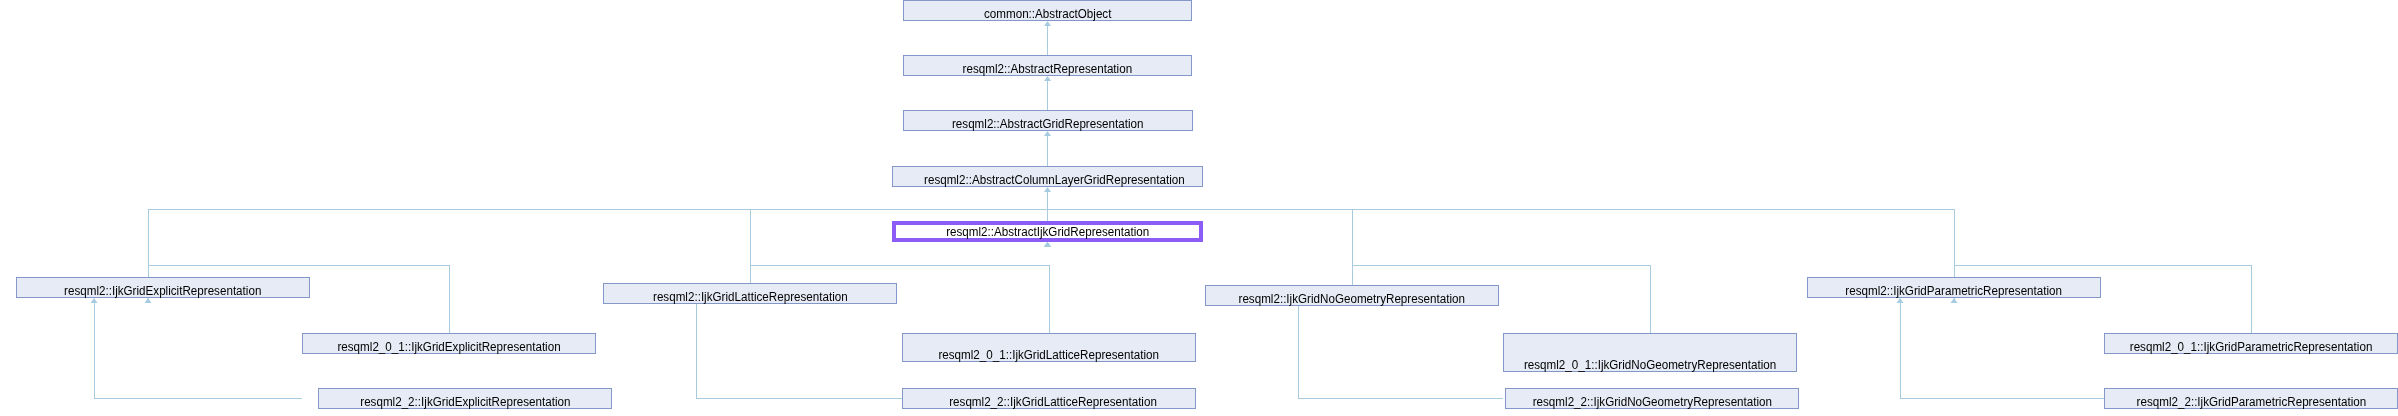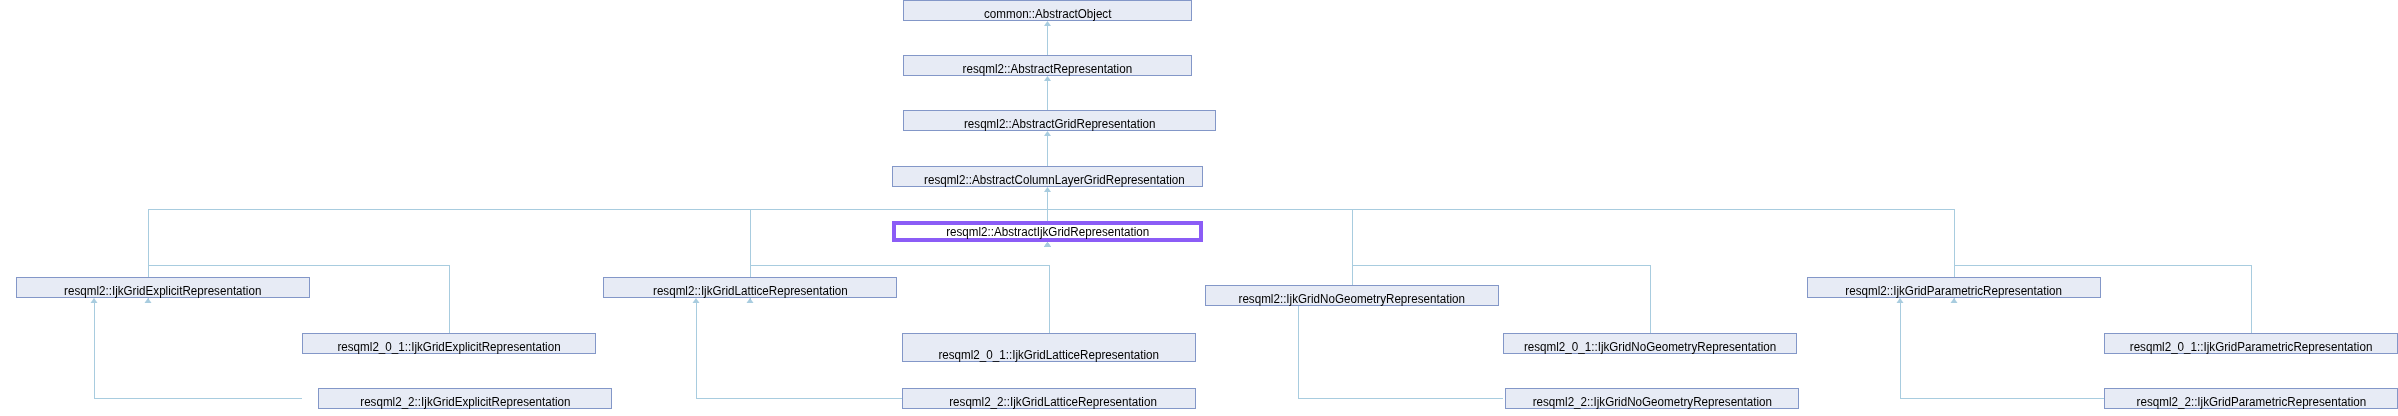--- a/index.html
+++ b/index.html
@@ -107,48 +107,48 @@
       <line x1="1900" y1="398.5" x2="1900" y2="303" stroke="#a8ccdf" stroke-width="1" shape-rendering="crispEdges"></line>
       <polygon points="1896.5,303 1903.5,303 1900,298" fill="#a8ccdf"></polygon>
     </svg>
   <div id="nodes">
       <div class="node" style="left: 903px; top: 0px; width: 289px; height: 21px;">
         <span class="node-label">common::AbstractObject</span>
       </div>
       <div class="node" style="left: 903px; top: 55px; width: 289px; height: 21px;">
         <span class="node-label">resqml2::AbstractRepresentation</span>
       </div>
-      <div class="node" style="left: 903px; top: 110px; width: 313px; height: 21px;">
+      <div class="node" style="left: 903px; top: 110px; width: 290px; height: 21px;">
         <span class="node-label">resqml2::AbstractGridRepresentation</span>
       </div>
       <div class="node" style="left: 892px; top: 166px; width: 311px; height: 21px; padding-left: 13px;">
         <span class="node-label">resqml2::AbstractColumnLayerGridRepresentation</span>
       </div>
       <div class="node current" style="left: 892px; top: 221px; width: 311px; height: 21px;">
         <span class="node-label">resqml2::AbstractIjkGridRepresentation</span>
       </div>
       <div class="node" style="left: 16px; top: 277px; width: 294px; height: 21px;">
         <span class="node-label">resqml2::IjkGridExplicitRepresentation</span>
       </div>
-      <div class="node" style="left: 603px; top: 277px; width: 294px; height: 21px;">
+      <div class="node" style="left: 603px; top: 283px; width: 294px; height: 21px;">
         <span class="node-label">resqml2::IjkGridLatticeRepresentation</span>
       </div>
       <div class="node" style="left: 1205px; top: 277px; width: 294px; height: 21px; margin-top: 8px;">
         <span class="node-label">resqml2::IjkGridNoGeometryRepresentation</span>
       </div>
       <div class="node" style="left: 1807px; top: 277px; width: 294px; height: 21px;">
         <span class="node-label">resqml2::IjkGridParametricRepresentation</span>
       </div>
       <div class="node" style="left: 302px; top: 333px; width: 294px; height: 21px;">
         <span class="node-label">resqml2_0_1::IjkGridExplicitRepresentation</span>
       </div>
       <div class="node" style="left: 902px; top: 333px; width: 294px; height: 29px;">
         <span class="node-label">resqml2_0_1::IjkGridLatticeRepresentation</span>
       </div>
-      <div class="node" style="left: 1503px; top: 333px; width: 294px; height: 21px;">
+      <div class="node" style="left: 1503px; top: 333px; width: 294px; height: 39px;">
         <span class="node-label">resqml2_0_1::IjkGridNoGeometryRepresentation</span>
       </div>
       <div class="node" style="left: 2104px; top: 333px; width: 294px; height: 21px;">
         <span class="node-label">resqml2_0_1::IjkGridParametricRepresentation</span>
       </div>
       <div class="node" style="left: 318px; top: 388px; width: 294px; height: 21px;">
         <span class="node-label">resqml2_2::IjkGridExplicitRepresentation</span>
       </div>
       <div class="node" style="left: 902px; top: 388px; width: 294px; height: 21px; padding-left: 8px;">
         <span class="node-label">resqml2_2::IjkGridLatticeRepresentation</span>

